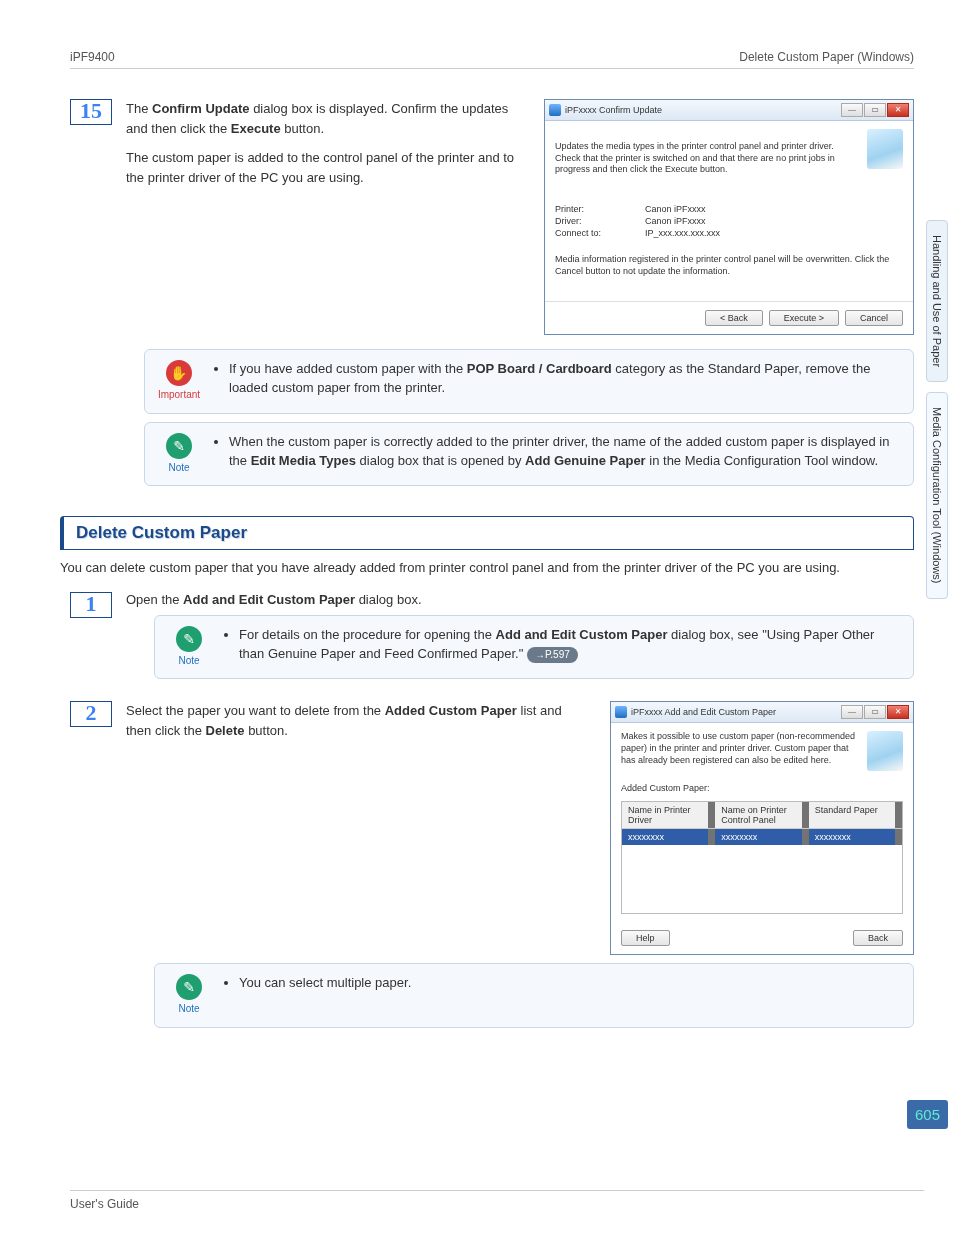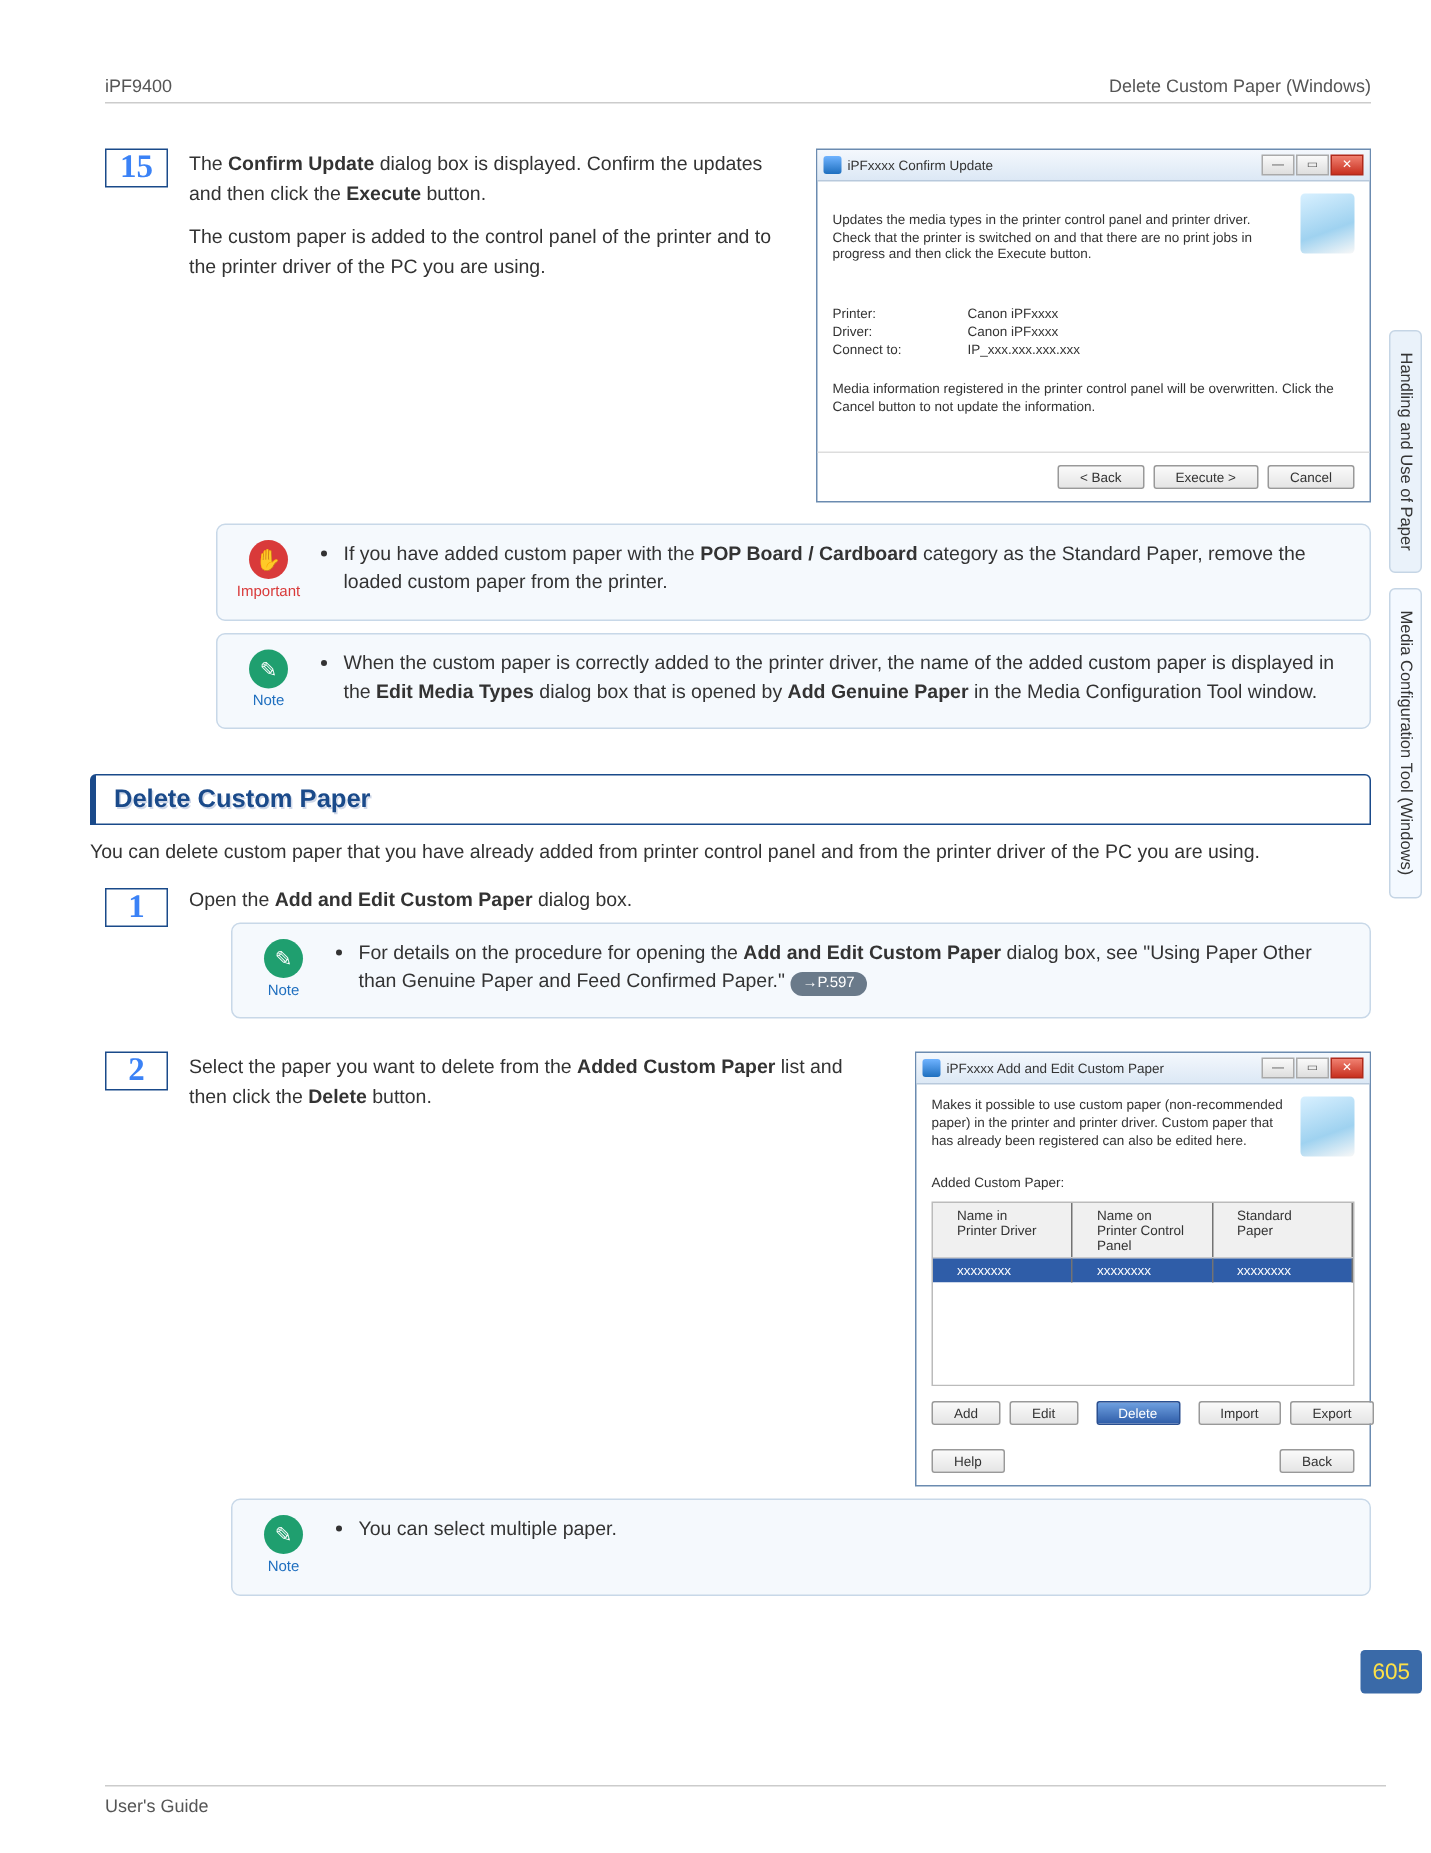--- a/index.html
+++ b/index.html
@@ -186,21 +186,21 @@
     border: 1px solid #bbb;
     margin-top: 8px;
     font-size: 9px;
   }
   .tbl .th {
     display: flex;
     background: #f0f0f0;
     border-bottom: 1px solid #ccc;
   }
   .tbl .th > div, .tbl .tr > div {
-    flex: 1; padding: 3px 16px; border-right: 1px solid #737373;
+    flex: 1; padding: 3px 6px; border-right: 7px solid #737373;
   }
   .tbl .tr {
     display: flex;
     background: #2f5da8;
     color: #fff;
   }
   .tbl .fill { height: 68px; background: #fff; }
   .btnrow {
     display: flex; gap: 6px; margin-top: 10px; align-items: center;
   }
@@ -232,21 +232,21 @@
     color: #333;
   }
   .vtab.a { background: #eaf2fa; }
   .vtab.b { background: #f4f9ff; }
 
   .pagenum {
     position: absolute;
     right: 6px;
     top: 1100px;
     background: #3a6aa8;
-    color: #fde047;
+    color: #5eead4;
     font-size: 15px;
     padding: 6px 8px;
     border-radius: 3px;
   }
 
   .footer-row {
     position: absolute;
     bottom: 24px;
     left: 70px;
     right: 30px;
@@ -405,29 +405,20 @@
                 <div>Name on Printer Control Panel</div>
                 <div>Standard Paper</div>
               </div>
               <div class="tr">
                 <div>xxxxxxxx</div>
                 <div>xxxxxxxx</div>
                 <div>xxxxxxxx</div>
               </div>
               <div class="fill"></div>
             </div>
-            <div class="btnrow">
-              <span class="dlg-btn">Add</span>
-              <span class="dlg-btn">Edit</span>
-              <span class="spacer"></span>
-              <span class="dlg-btn primary">Delete</span>
-              <span class="spacer"></span>
-              <span class="dlg-btn">Import</span>
-              <span class="dlg-btn">Export</span>
-            </div>
             <div class="bottomrow">
               <span class="dlg-btn">Help</span>
               <span class="dlg-btn">Back</span>
             </div>
           </div>
         </div>
       </div>
 
       <div class="callout inner">
         <div class="cicon">

